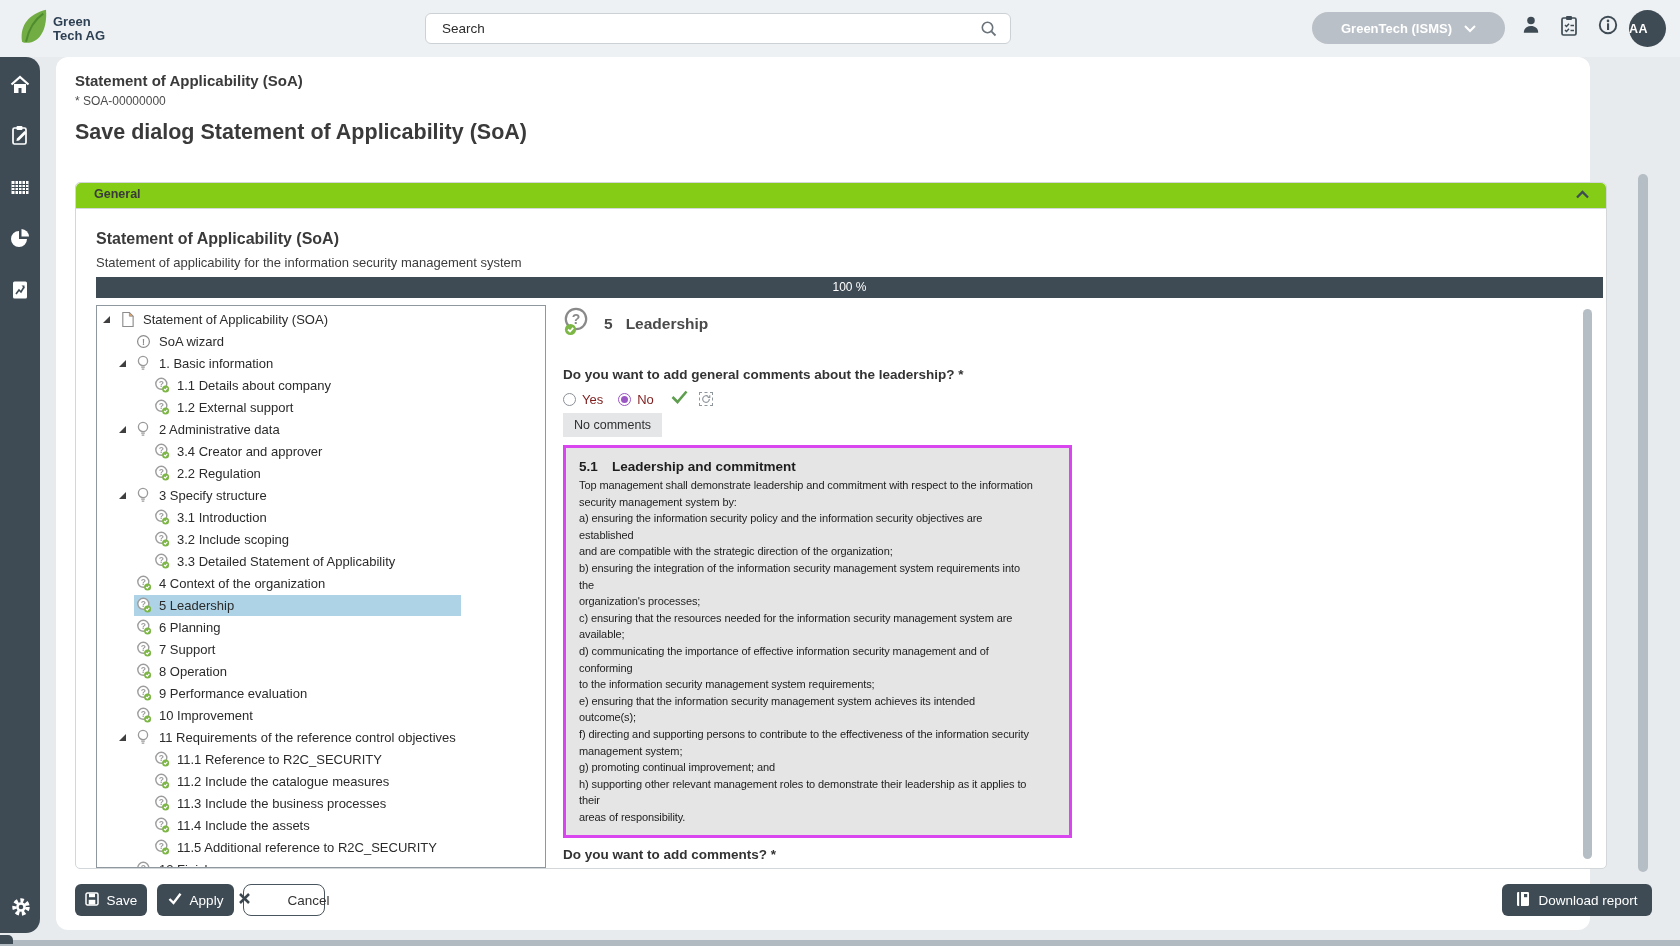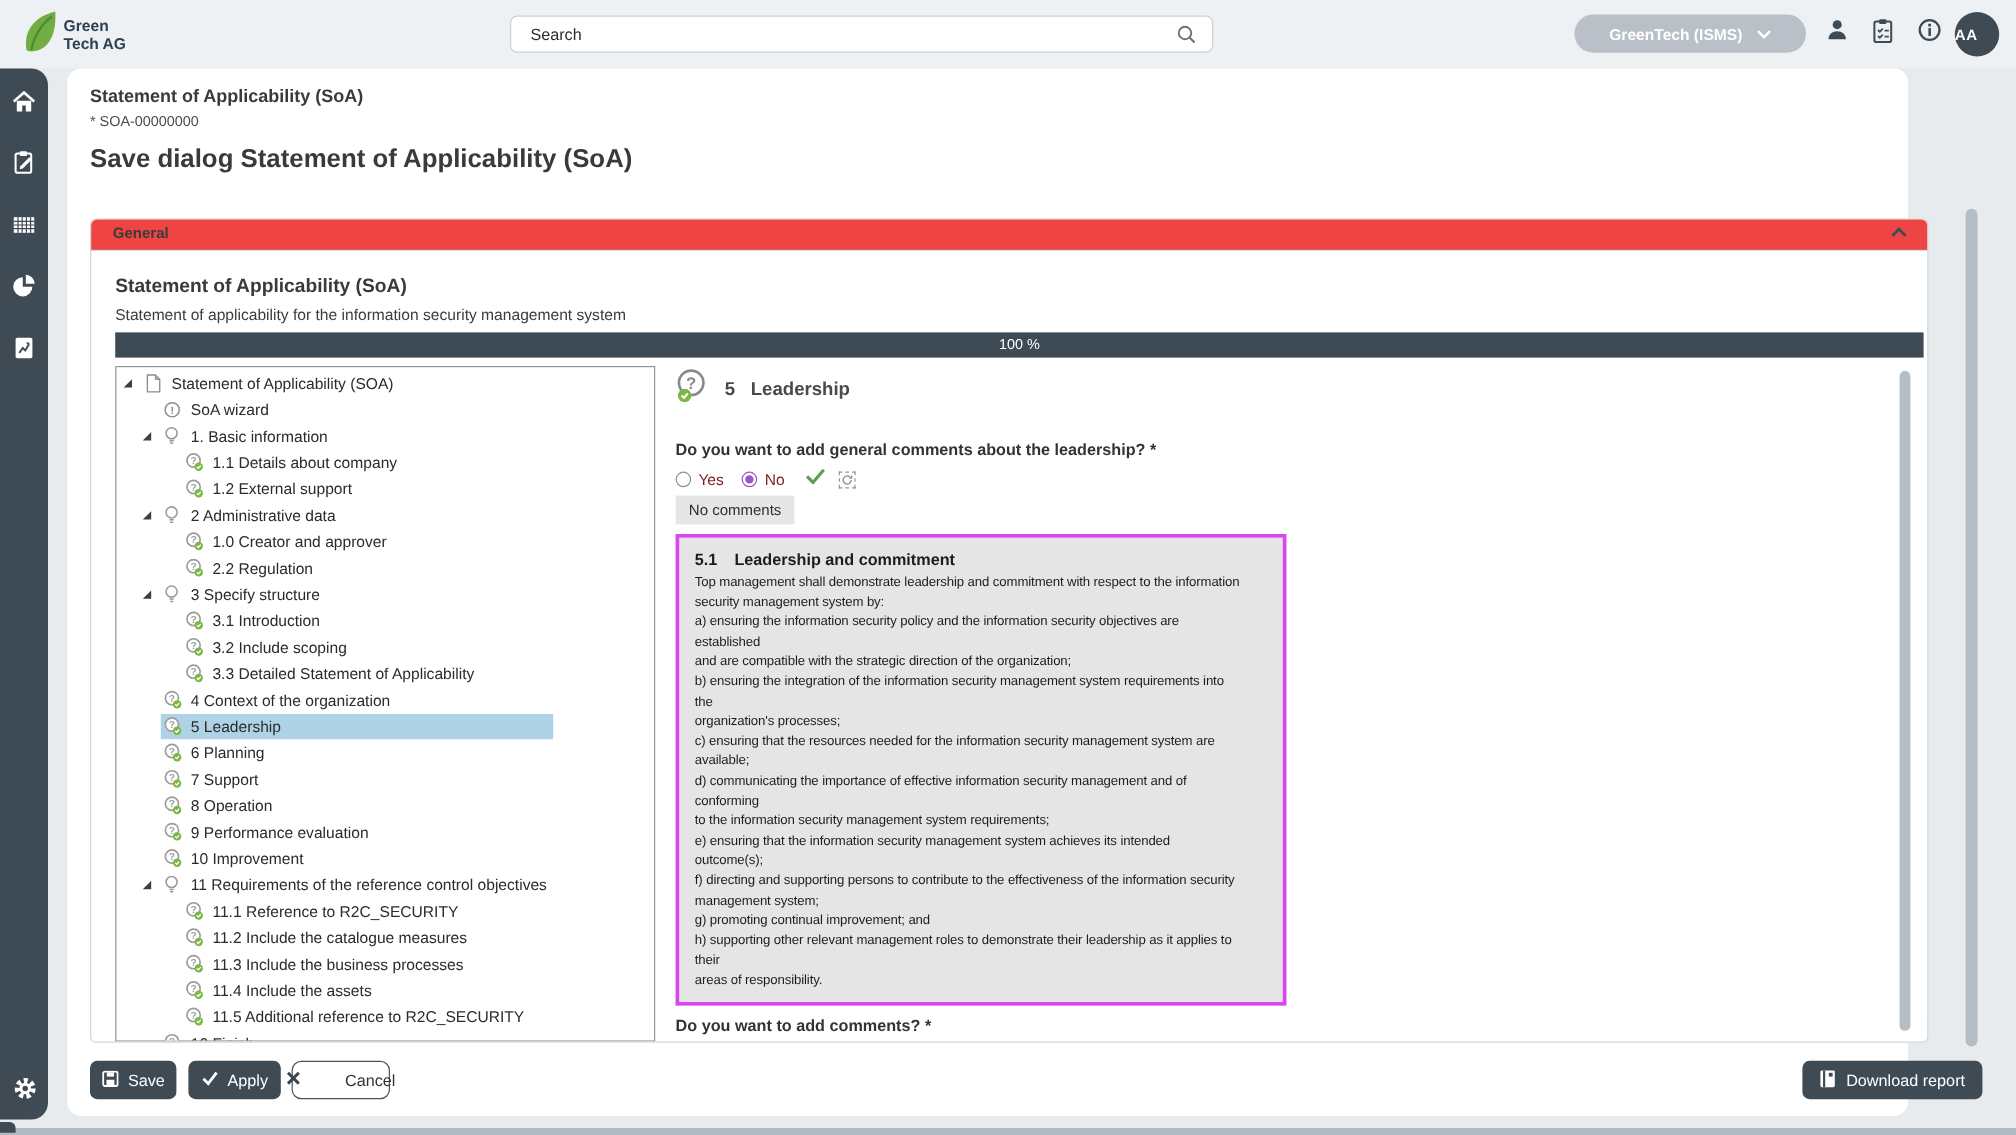--- a/index.html
+++ b/index.html
@@ -21,21 +21,21 @@
   .sidebar { position:absolute; left:0; top:57px; width:40px; height:876px; background:#3e4b54; border-radius:0 14px 14px 0; }
   .s-item { position:absolute; left:9px; width:22px; height:22px; cursor:pointer; }
 
   
   .main { position:absolute; left:56px; top:57px; width:1534px; height:873px; background:#fff; border-radius:12px; }
   .bc-title { position:absolute; left:19px; top:15px; font-size:15px; font-weight:bold; color:#3a3a3a; }
   .bc-sub   { position:absolute; left:19px; top:37px; font-size:12px; color:#4c4c4c; }
   .page-title { position:absolute; left:19px; top:63px; font-size:21.5px; font-weight:bold; color:#3a3a3a; }
 
   .panel { position:absolute; left:19px; top:125px; width:1532px; height:687px; border:1px solid #d3d7da; border-radius:5px; background:#fff; }
-  .panel-header { height:26px; background:#ef4444; border-bottom:1px solid #d3d7da; border-radius:5px 5px 0 0; display:flex; align-items:center; justify-content:space-between; padding:0 16px 4px 18px; cursor:pointer; }
+  .panel-header { height:26px; background:#84cc16; border-bottom:1px solid #d3d7da; border-radius:5px 5px 0 0; display:flex; align-items:center; justify-content:space-between; padding:0 16px 4px 18px; cursor:pointer; }
   .panel-header .ptitle { font-size:12.5px; font-weight:bold; color:#3a3a3a; }
   .panel-body { position:relative; height:659px; overflow:hidden; }
 
   .sec-title { position:absolute; left:20px; top:21px; font-size:16px; font-weight:bold; color:#3a3a3a; }
   .sec-sub   { position:absolute; left:20px; top:46px; font-size:13px; color:#3c3c3c; }
   .progress  { position:absolute; left:20px; top:68px; width:1507px; height:21px; background:#e3e7ea; }
   .progress-fill { height:100%; background:#3e4b54; }
   .progress-label { position:absolute; left:0; top:0; width:100%; text-align:center; line-height:21px; font-size:12px; color:#fff; }
 
   
@@ -310,21 +310,21 @@
             <span class="exp-slot"></span>
             <span class="row-inner">
               <span class="ticon">
                 <svg width="16" height="16" viewBox="0 0 16 16">
                   <circle cx="7.3" cy="6.8" r="5.5" fill="#fff" stroke="#9c9c9c" stroke-width="1.4"></circle>
                   <text x="7.3" y="9.8" font-size="8.5" font-weight="bold" fill="#9c9c9c" text-anchor="middle" font-family="Liberation Sans, sans-serif">?</text>
                   <circle cx="11.6" cy="12" r="3.5" fill="#7cb644"></circle>
                   <polyline points="10,12 11.3,13.2 13.3,10.9" fill="none" stroke="#fff" stroke-width="1.1"></polyline>
                 </svg>
               </span>
-              <span class="tlabel">1.0 Creator and approver</span>
+              <span class="tlabel">3.4 Creator and approver</span>
             </span>
           </div>
           <div class="tree-row lvl2">
             <span class="exp-slot"></span>
             <span class="row-inner">
               <span class="ticon">
                 <svg width="16" height="16" viewBox="0 0 16 16">
                   <circle cx="7.3" cy="6.8" r="5.5" fill="#fff" stroke="#9c9c9c" stroke-width="1.4"></circle>
                   <text x="7.3" y="9.8" font-size="8.5" font-weight="bold" fill="#9c9c9c" text-anchor="middle" font-family="Liberation Sans, sans-serif">?</text>
                   <circle cx="11.6" cy="12" r="3.5" fill="#7cb644"></circle>

